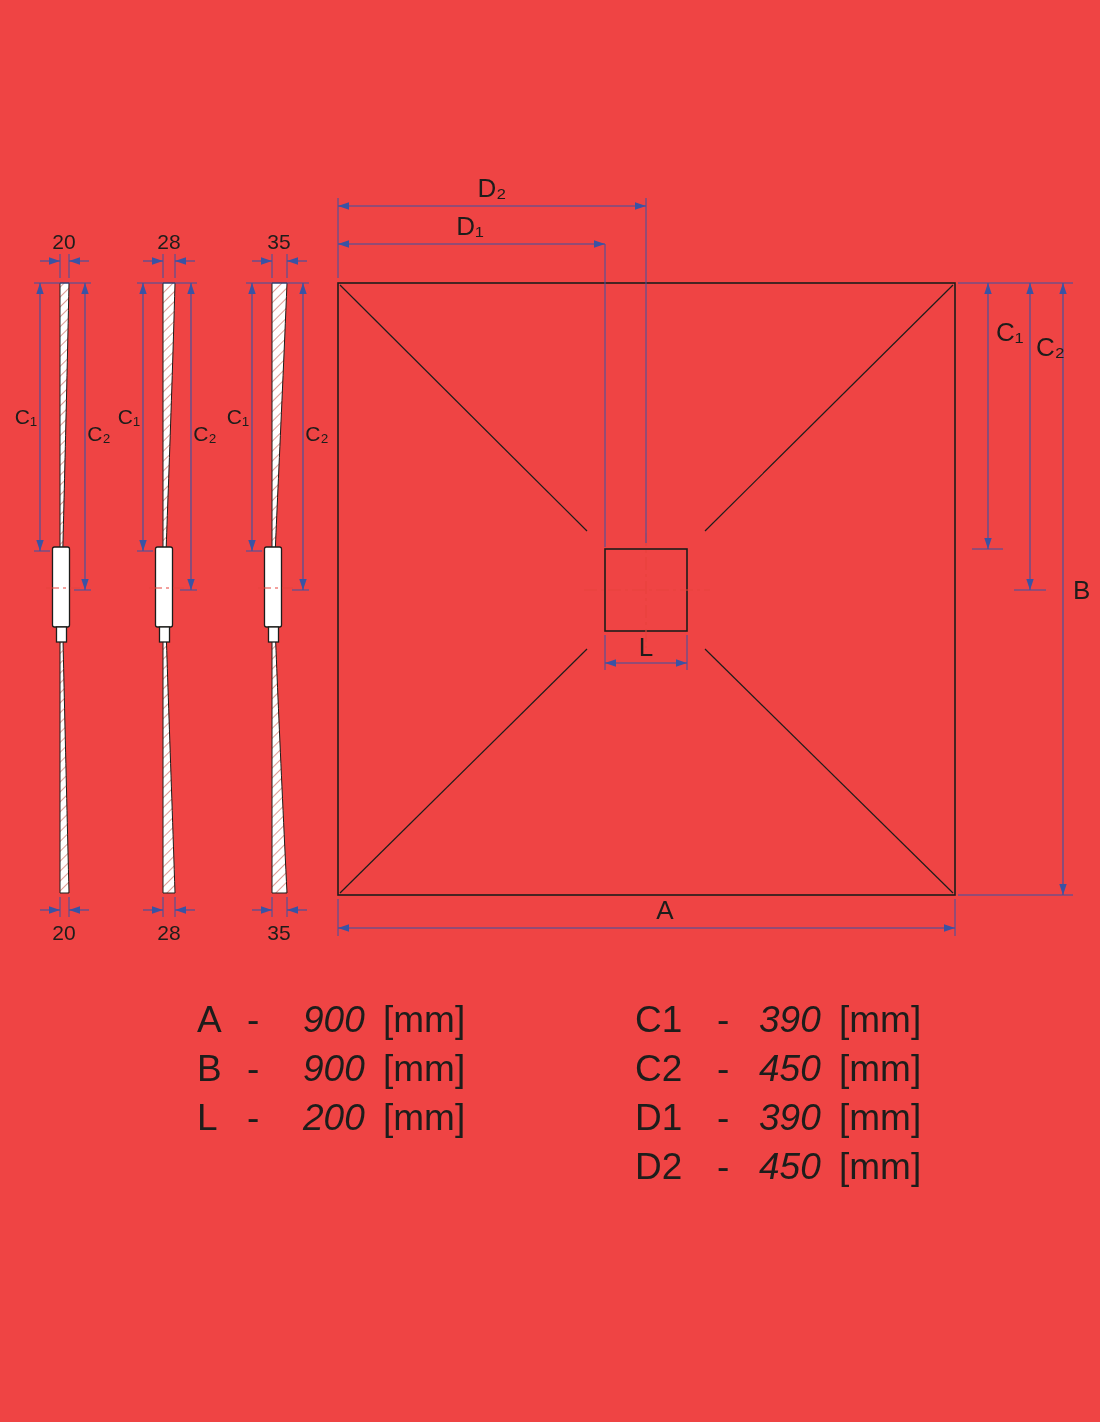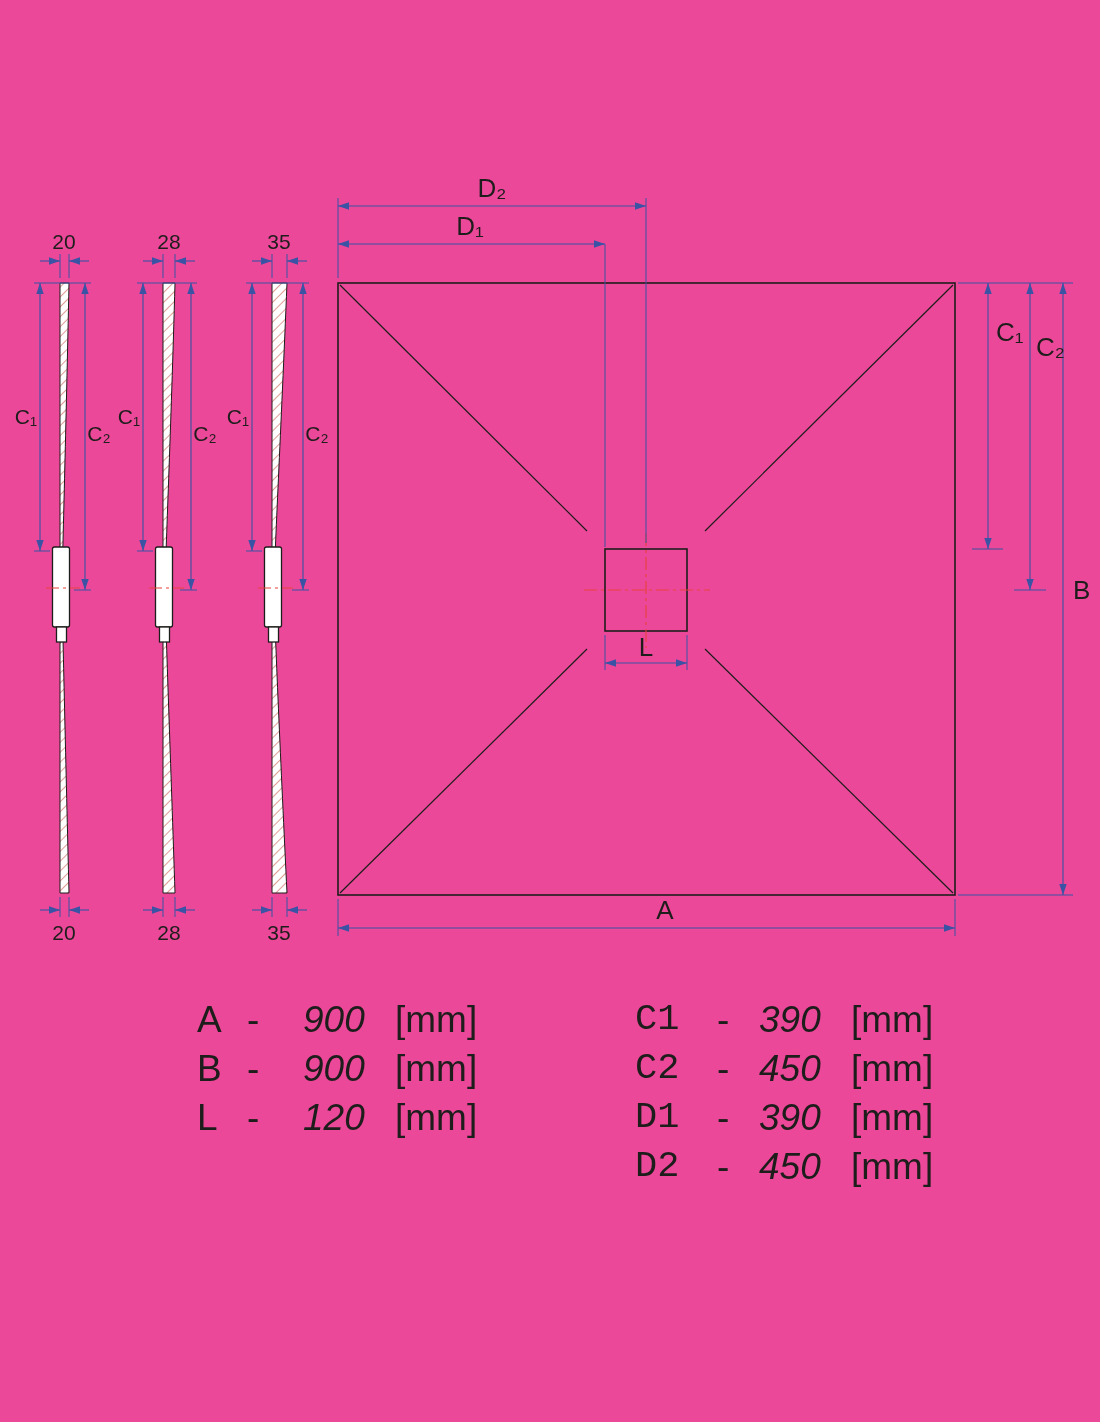--- a/index.html
+++ b/index.html
@@ -1,16 +1,16 @@
 <!DOCTYPE html>
 <html><head>
 <meta charset="utf-8">
 <style>
   html,body{margin:0;padding:0;background:#ffffff;}
-  .stage{position:relative;width:1100px;height:1422px;background:#ec4899;overflow:hidden;
+  .stage{position:relative;width:1100px;height:1422px;background:#ef4444;overflow:hidden;
          font-family:"Liberation Sans",sans-serif;color:#1d1d1b;}
   .drawing-svg{position:absolute;left:0;top:0;}
 
   
   .out{stroke:#1d1d1b;stroke-width:1.6;fill:none;}
   .thin{stroke:#1d1d1b;stroke-width:1.2;fill:none;}
   .dim{stroke:#3a53a4;stroke-width:1.1;fill:none;}
   .ext{stroke:#3a53a4;stroke-width:1;fill:none;}
   .cl{stroke:#e8423c;stroke-width:1.1;fill:none;stroke-dasharray:13 4 3 4;}
   .shape{stroke:#1d1d1b;stroke-width:1;}
@@ -21,24 +21,24 @@
   .ds{font:21px "Liberation Sans",sans-serif;fill:#1d1d1b;}
 
   
   .spec-col{position:absolute;font-size:37px;color:#1d1d1b;}
   .spec-row{display:flex;height:49px;line-height:49px;white-space:nowrap;}
   .spec-row span{display:block;box-sizing:border-box;}
   .col-left{left:197px;top:995px;}
   .col-right{left:635px;top:995px;}
   .col-left .p{width:38px;}
   .col-left .s{width:68px;padding-left:12px;}
-  .col-right .p{width:62px;font-family:Liberation Mono, monospace;}
+  .col-right .p{width:62px;}
   .col-right .s{width:62px;padding-left:20px;}
   .v{width:80px;font-style:italic;}
-  .u{margin-left:12px;}
+  .u{}
 </style>
 </head>
 <body>
 
 <div class="stage">
 
   <svg class="drawing-svg" width="1100" height="960" viewBox="0 0 1100 960">
     <defs>
       <marker id="arr" viewBox="0 0 10 8" refX="9.2" refY="4" markerWidth="12" markerHeight="9.6" markerUnits="userSpaceOnUse" orient="auto-start-reverse">
         <path d="M0,0.9 L9.2,4 L0,7.1 Z" fill="#3a53a4"></path>
@@ -184,21 +184,21 @@
     </div>
     <div class="spec-row">
       <span class="p">B</span>
       <span class="s">-</span>
       <span class="v">900</span>
       <span class="u">[mm]</span>
     </div>
     <div class="spec-row">
       <span class="p">L</span>
       <span class="s">-</span>
-      <span class="v">120</span>
+      <span class="v">200</span>
       <span class="u">[mm]</span>
     </div>
   </div>
 
   <div class="spec-col col-right">
     <div class="spec-row">
       <span class="p">C1</span>
       <span class="s">-</span>
       <span class="v">390</span>
       <span class="u">[mm]</span>

